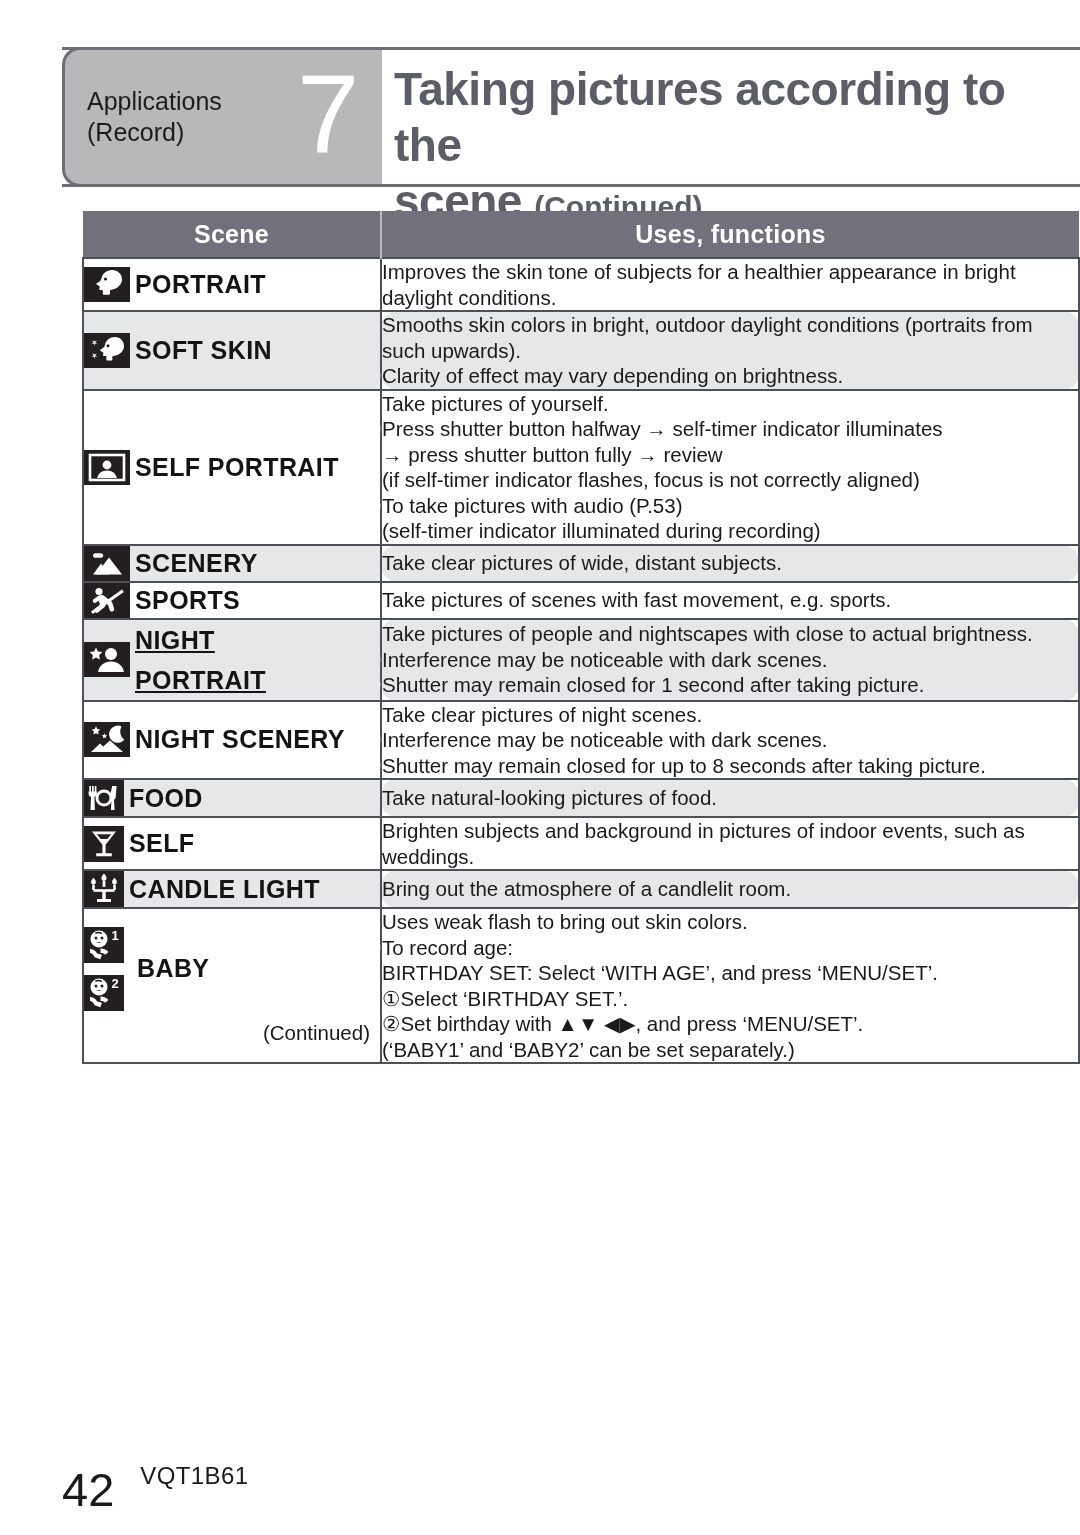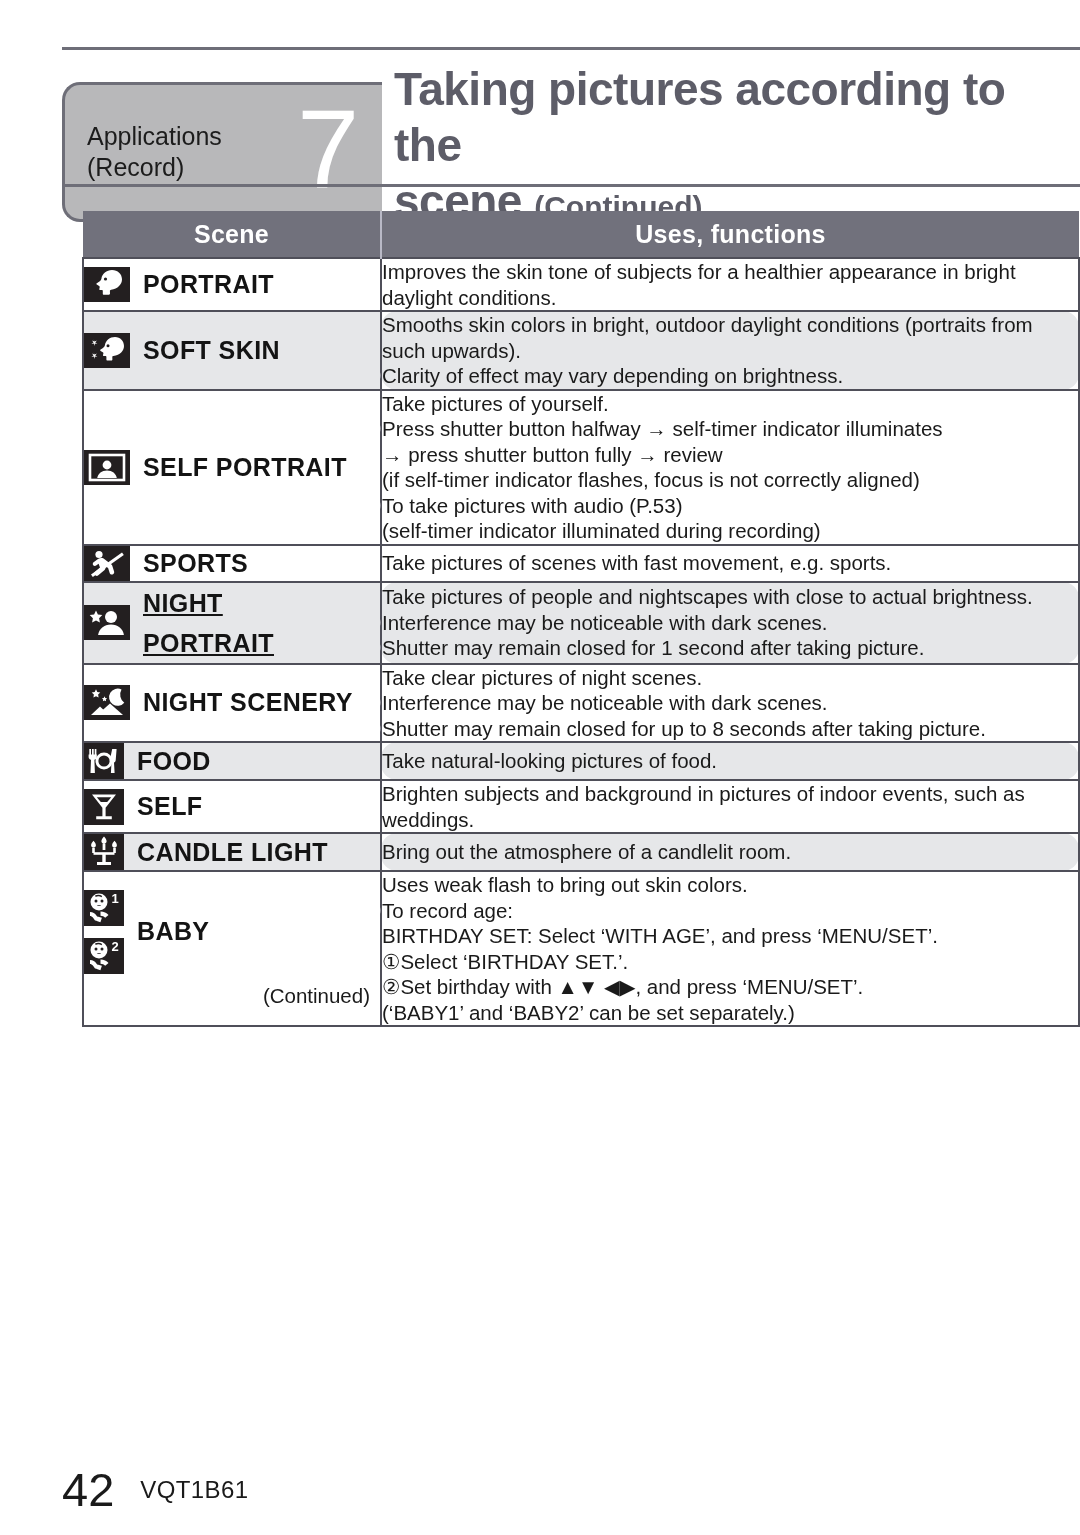--- a/index.html
+++ b/index.html
@@ -40,21 +40,20 @@
     left: 0;
     top: 0;
     width: 320px;
     height: 140px;
     background: #b8b8ba;
     border-radius: 18px 0 0 18px;
     box-sizing: border-box;
     border-top: 3px solid #6e6e78;
     border-bottom: 3px solid #6e6e78;
     border-left: 3px solid #6e6e78;
-    margin-top: 35px;
   }
   .chapter-label {
     position: absolute;
     left: 22px;
     top: 36px;
     font-size: 25px;
     line-height: 31px;
     color: #1c1c1c;
     letter-spacing: 0px;
     white-space: nowrap;
@@ -148,21 +147,21 @@
     height: 13px;
     border-radius: 50%;
     background: #8e8e96;
     vertical-align: 1px;
     margin-right: 1px;
   }
 
   .scene-inner {
     display: flex;
     align-items: center;
-    gap: 13px;
+    gap: 5px;
   }
   .scene-label {
     font-size: 25px;
     font-weight: bold;
     letter-spacing: 0.4px;
     color: #141414;
     line-height: 29px;
   }
   .scene-label.two-line { line-height: 40px; text-decoration: underline; }
 
@@ -199,21 +198,21 @@
     padding: 0 10px 4px 0;
     margin-top: 10px;
   }
 
   
   .footer {
     position: absolute;
     left: 62px;
     top: 1462px;
     display: flex;
-    align-items: center;
+    align-items: flex-start;
     gap: 26px;
   }
   .page-num {
     font-size: 47px;
     color: #1a1a1a;
     letter-spacing: 0px;
   }
   .doc-code {
     font-size: 24px;
     color: #1a1a1a;
@@ -309,20 +308,38 @@
             <span class="scene-label">SELF PORTRAIT</span>
           </div>
         </td>
         <td class="cell-uses">
           <p><span>Take pictures of yourself.</span></p>
           <p class="hang"><span class="bullet"></span><span>Press shutter button halfway → self-timer indicator illuminates</span></p>
           <p class="ind1"><span>→ press shutter button fully → review</span></p>
           <p class="ind1"><span>(if self-timer indicator flashes, focus is not correctly aligned)</span></p>
           <p class="hang"><span class="bullet"></span><span>To take pictures with audio (P.53)</span></p>
           <p class="ind1"><span>(self-timer indicator illuminated during recording)</span></p>
+        </td>
+      </tr>
+      <tr class="shaded">
+        <td class="cell-scene">
+          <div class="scene-inner">
+            <span>
+              <svg class="icon-tile" width="46" height="35" viewBox="0 0 46 35">
+                <rect width="46" height="35" fill="#231f20"></rect>
+                <path fill="#fff" d="M9 9.5c0-1.4 1.2-2.3 2.9-2.3h4.4c1.7 0 2.9.9 2.9 2.3s-1.2 2.3-2.9 2.3h-4.4C10.2 11.8 9 10.9 9 9.5z"></path>
+                <path fill="#fff" d="M25 11.5L38 28.5H12z"></path>
+                <path fill="#fff" d="M17 17.5l8 11H9z"></path>
+              </svg>
+            </span>
+            <span class="scene-label">SCENERY</span>
+          </div>
+        </td>
+        <td class="cell-uses">
+          <p><span>Take clear pictures of wide, distant subjects.</span></p>
         </td>
       </tr>
       <tr class="plain">
         <td class="cell-scene">
           <div class="scene-inner">
             <span>
               <svg class="icon-tile" width="46" height="35" viewBox="0 0 46 35">
                 <rect width="46" height="35" fill="#231f20"></rect>
                 <circle cx="15" cy="8.5" r="3.6" fill="#fff"></circle>
                 <path fill="#fff" d="M19.6 12.4c-1.8-.8-4-.6-5.6.6l-4.4 3.3c-.9.7-1.1 2-.4 2.9.7.9 2 1.1 2.9.4l2.5-1.9 1.4 3.8-4.9 4.2c-1 .9-1.1 2.4-.2 3.4.9 1 2.4 1.1 3.4.2l6.3-5.4c.8-.7 1-1.8.6-2.7l-.6-1.4 3.5 2.2 1.6 5c.4 1.2 1.7 1.9 2.9 1.5s1.9-1.7 1.5-2.9l-1.9-6c-.2-.6-.6-1.1-1.1-1.4l-7.5-5.8z"></path>

